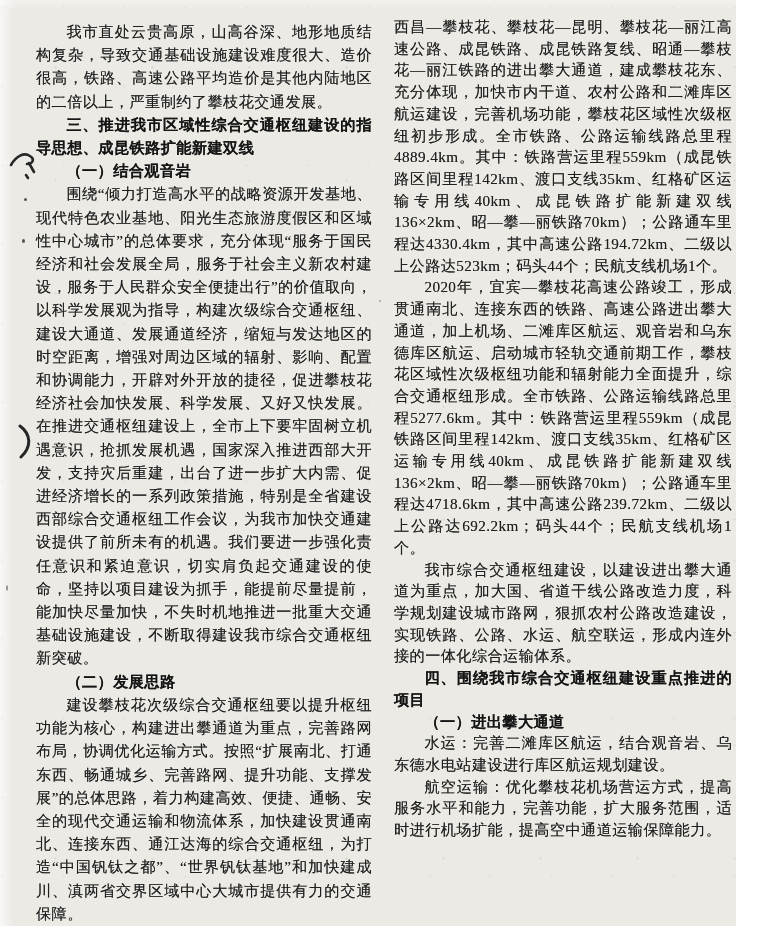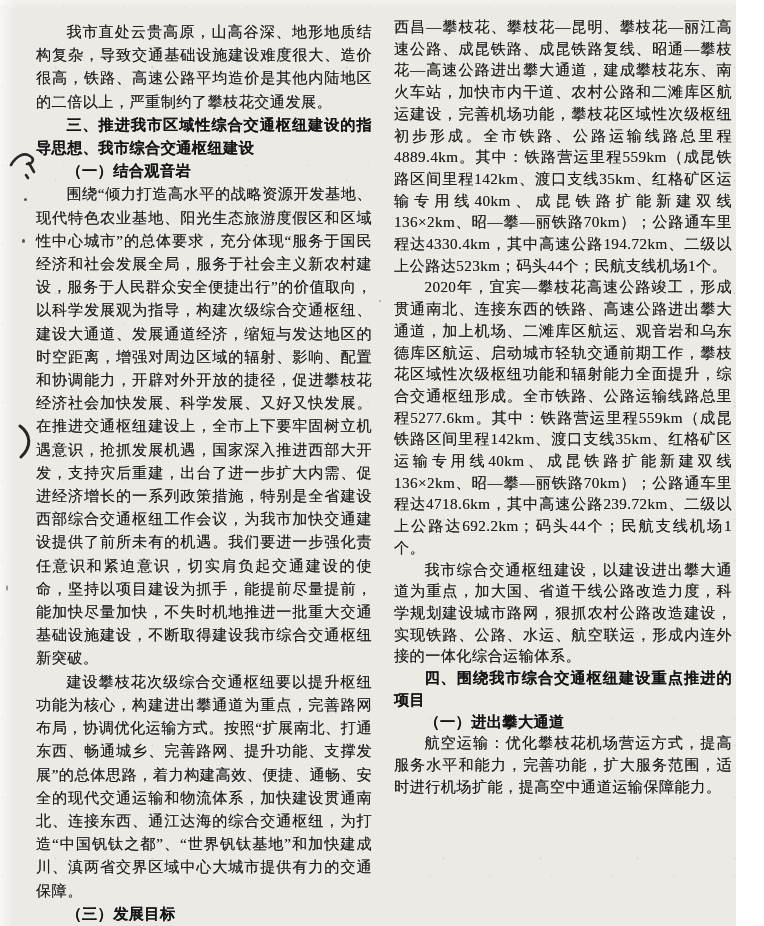--- a/index.html
+++ b/index.html
@@ -47,32 +47,34 @@
   }
 </style>
 </head>
 <body>
 
 <div class="page">
   <div class="grain"></div>
 
   <div class="column col-left">
       <p class="block p">我市直处云贵高原，山高谷深、地形地质结构复杂，导致交通基础设施建设难度很大、造价很高，铁路、高速公路平均造价是其他内陆地区的二倍以上，严重制约了攀枝花交通发展。</p>
-      <p class="block h1">三、推进我市区域性综合交通枢纽建设的指导思想、我市综合交通枢纽建设</p>
+      <p class="block h1">三、推进我市区域性综合交通枢纽建设的指导思想、成昆铁路扩能新建双线</p>
       <p class="block h2">（一）结合观音岩</p>
       <p class="block p">围绕“倾力打造高水平的战略资源开发基地、现代特色农业基地、阳光生态旅游度假区和区域性中心城市”的总体要求，充分体现“服务于国民经济和社会发展全局，服务于社会主义新农村建设，服务于人民群众安全便捷出行”的价值取向，以科学发展观为指导，构建次级综合交通枢纽、建设大通道、发展通道经济，缩短与发达地区的时空距离，增强对周边区域的辐射、影响、配置和协调能力，开辟对外开放的捷径，促进攀枝花经济社会加快发展、科学发展、又好又快发展。在推进交通枢纽建设上，全市上下要牢固树立机遇意识，抢抓发展机遇，国家深入推进西部大开发，支持灾后重建，出台了进一步扩大内需、促进经济增长的一系列政策措施，特别是全省建设西部综合交通枢纽工作会议，为我市加快交通建设提供了前所未有的机遇。我们要进一步强化责任意识和紧迫意识，切实肩负起交通建设的使命，坚持以项目建设为抓手，能提前尽量提前，能加快尽量加快，不失时机地推进一批重大交通基础设施建设，不断取得建设我市综合交通枢纽新突破。</p>
+      <p class="block h2">（二）发展思路</p>
       <p class="block p">建设攀枝花次级综合交通枢纽要以提升枢纽功能为核心，构建进出攀通道为重点，完善路网布局，协调优化运输方式。按照“扩展南北、打通东西、畅通城乡、完善路网、提升功能、支撑发展”的总体思路，着力构建高效、便捷、通畅、安全的现代交通运输和物流体系，加快建设贯通南北、连接东西、通江达海的综合交通枢纽，为打造“中国钒钛之都”、“世界钒钛基地”和加快建成川、滇两省交界区域中心大城市提供有力的交通保障。</p>
       <p class="block h2">（三）发展目标</p>
     </div>
   <div class="column col-right">
-      <p class="block p no-indent">西昌—攀枝花、攀枝花—昆明、攀枝花—丽江高速公路、成昆铁路、成昆铁路复线、昭通—攀枝花—高速公路进出攀大通道，建成攀枝花东、南火车站，加快市内干道、农村公路和二滩库区航运建设，完善机场功能，攀枝花区域性次级枢纽初步形成。全市铁路、公路运输线路总里程4889.4km。其中：铁路营运里程559km（成昆铁路区间里程142km、渡口支线35km、红格矿区运输专用线40km、成昆铁路扩能新建双线136×2km、昭—攀—丽铁路70km）；公路通车里程达4330.4km，其中高速公路194.72km、二级以上公路达523km；码头44个；民航支线机场1个。</p>
+      <p class="block p no-indent">西昌—攀枝花、攀枝花—昆明、攀枝花—丽江高速公路、成昆铁路、成昆铁路复线、昭通—攀枝花—丽江铁路的进出攀大通道，建成攀枝花东、充分体现，加快市内干道、农村公路和二滩库区航运建设，完善机场功能，攀枝花区域性次级枢纽初步形成。全市铁路、公路运输线路总里程4889.4km。其中：铁路营运里程559km（成昆铁路区间里程142km、渡口支线35km、红格矿区运输专用线40km、成昆铁路扩能新建双线136×2km、昭—攀—丽铁路70km）；公路通车里程达4330.4km，其中高速公路194.72km、二级以上公路达523km；码头44个；民航支线机场1个。</p>
       <p class="block p">2020年，宜宾—攀枝花高速公路竣工，形成贯通南北、连接东西的铁路、高速公路进出攀大通道，加上机场、二滩库区航运、观音岩和乌东德库区航运、启动城市轻轨交通前期工作，攀枝花区域性次级枢纽功能和辐射能力全面提升，综合交通枢纽形成。全市铁路、公路运输线路总里程5277.6km。其中：铁路营运里程559km（成昆铁路区间里程142km、渡口支线35km、红格矿区运输专用线40km、成昆铁路扩能新建双线136×2km、昭—攀—丽铁路70km）；公路通车里程达4718.6km，其中高速公路239.72km、二级以上公路达692.2km；码头44个；民航支线机场1个。</p>
       <p class="block p">我市综合交通枢纽建设，以建设进出攀大通道为重点，加大国、省道干线公路改造力度，科学规划建设城市路网，狠抓农村公路改造建设，实现铁路、公路、水运、航空联运，形成内连外接的一体化综合运输体系。</p>
       <p class="block h1">四、围绕我市综合交通枢纽建设重点推进的项目</p>
       <p class="block h2">（一）进出攀大通道</p>
+      <p class="block p">水运：完善二滩库区航运，结合观音岩、乌东德水电站建设进行库区航运规划建设。</p>
       <p class="block p">航空运输：优化攀枝花机场营运方式，提高服务水平和能力，完善功能，扩大服务范围，适时进行机场扩能，提高空中通道运输保障能力。</p>
     </div>
 
   <svg class="ink-mark" style="left:9px; top:148px;" width="30" height="36" viewBox="0 0 30 36">
     <path d="M2 17 C7 8 15 4 21 8 C26 11 24 16 18 16 M20 15 L25 24 M17 27 L19 30" fill="none" stroke="#262626" stroke-width="2.6" stroke-linecap="round"></path>
   </svg>
   <div class="speck" style="left:24px; top:198px; width:3px; height:3px;"></div>
   <div class="speck" style="left:22px; top:239px; width:3px; height:4px;"></div>
   <svg class="ink-mark" style="left:17px; top:424px;" width="18" height="36" viewBox="0 0 18 36">
     <path d="M3 2 C14 10 15 23 4 33" fill="none" stroke="#262626" stroke-width="3" stroke-linecap="round"></path>

